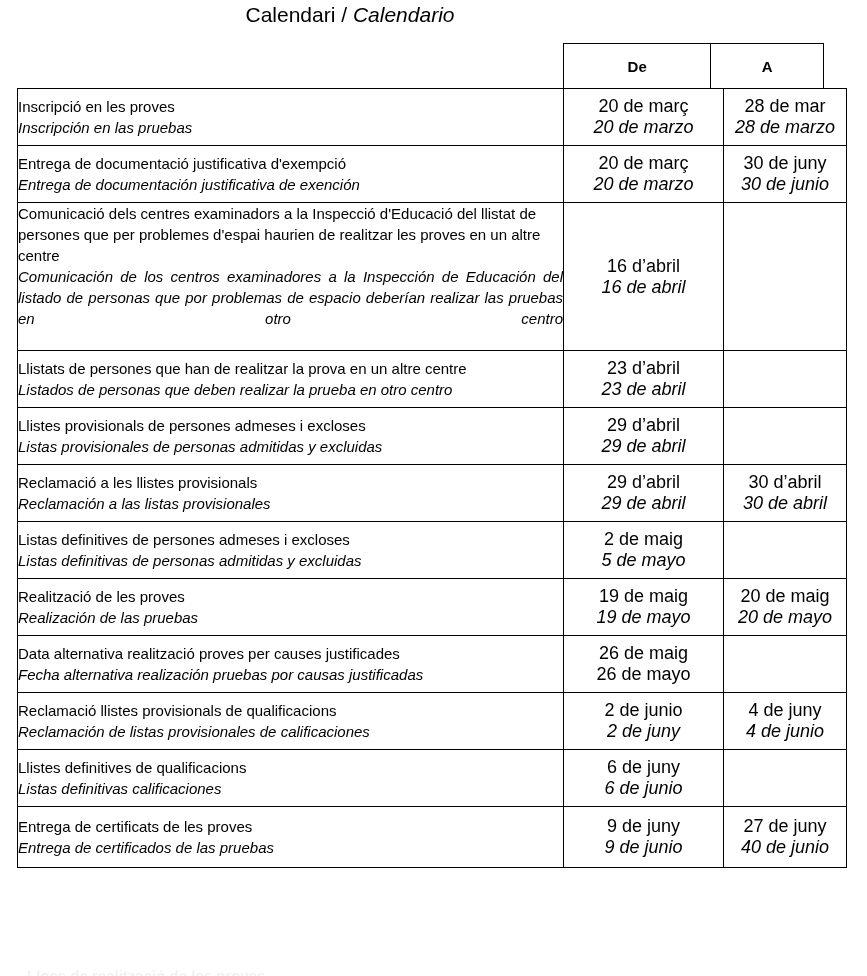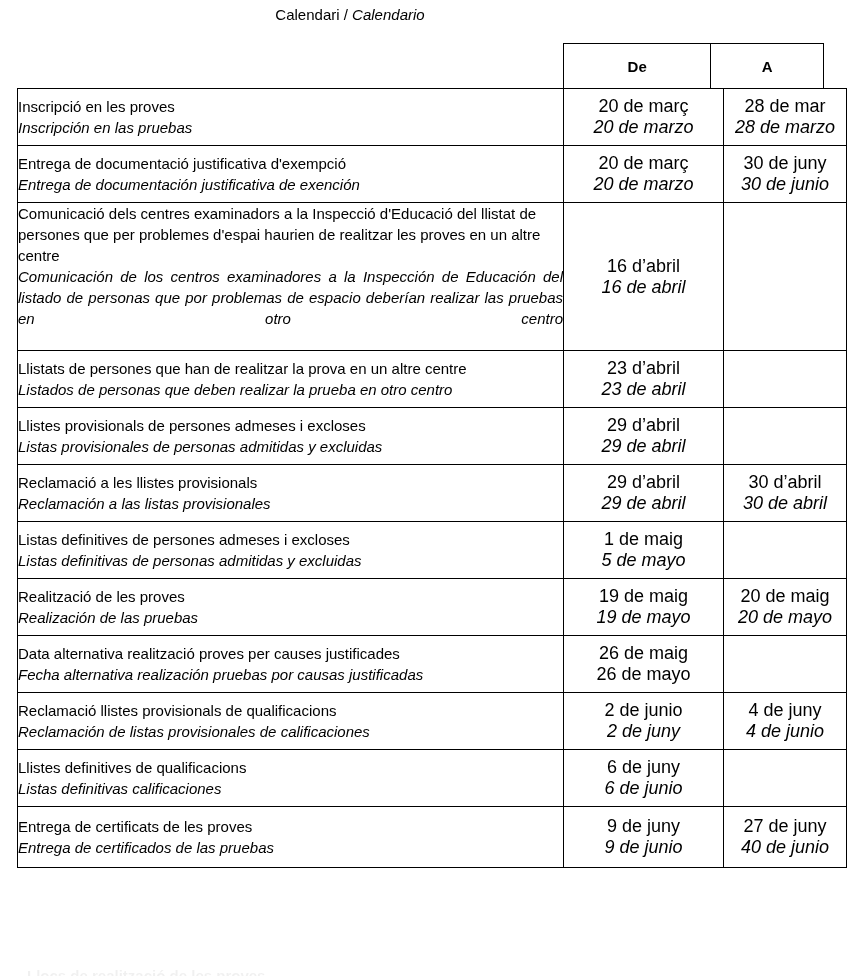--- a/index.html
+++ b/index.html
@@ -23,21 +23,21 @@
     height: 976px;
   }
 
   
   .doc-title {
     position: absolute;
     left: 0;
     top: 5px;
     width: 700px;
     text-align: center;
-    font-size: 15px;
+    font-size: 21px;
     line-height: 20px;
     white-space: nowrap;
   }
   .doc-title .ca { font-style: normal; }
   .doc-title .sep { font-style: normal; }
   .doc-title .es { font-style: italic; }
 
   
   .head-band {
     position: absolute;
@@ -246,21 +246,21 @@
           <span class="es">30 de abril</span>
         </td>
       </tr>
 
       <tr class="r-std">
         <td class="desc">
           <span class="ca">Listas definitives de persones admeses i excloses</span>
           <span class="es">Listas definitivas de personas admitidas y excluidas</span>
         </td>
         <td class="date">
-          <span class="ca">1 de maig</span>
+          <span class="ca">2 de maig</span>
           <span class="es">5 de mayo</span>
         </td>
         <td class="date empty">
           <span class="ca"></span>
           <span class="es"></span>
         </td>
       </tr>
 
       <tr class="r-std">
         <td class="desc">

